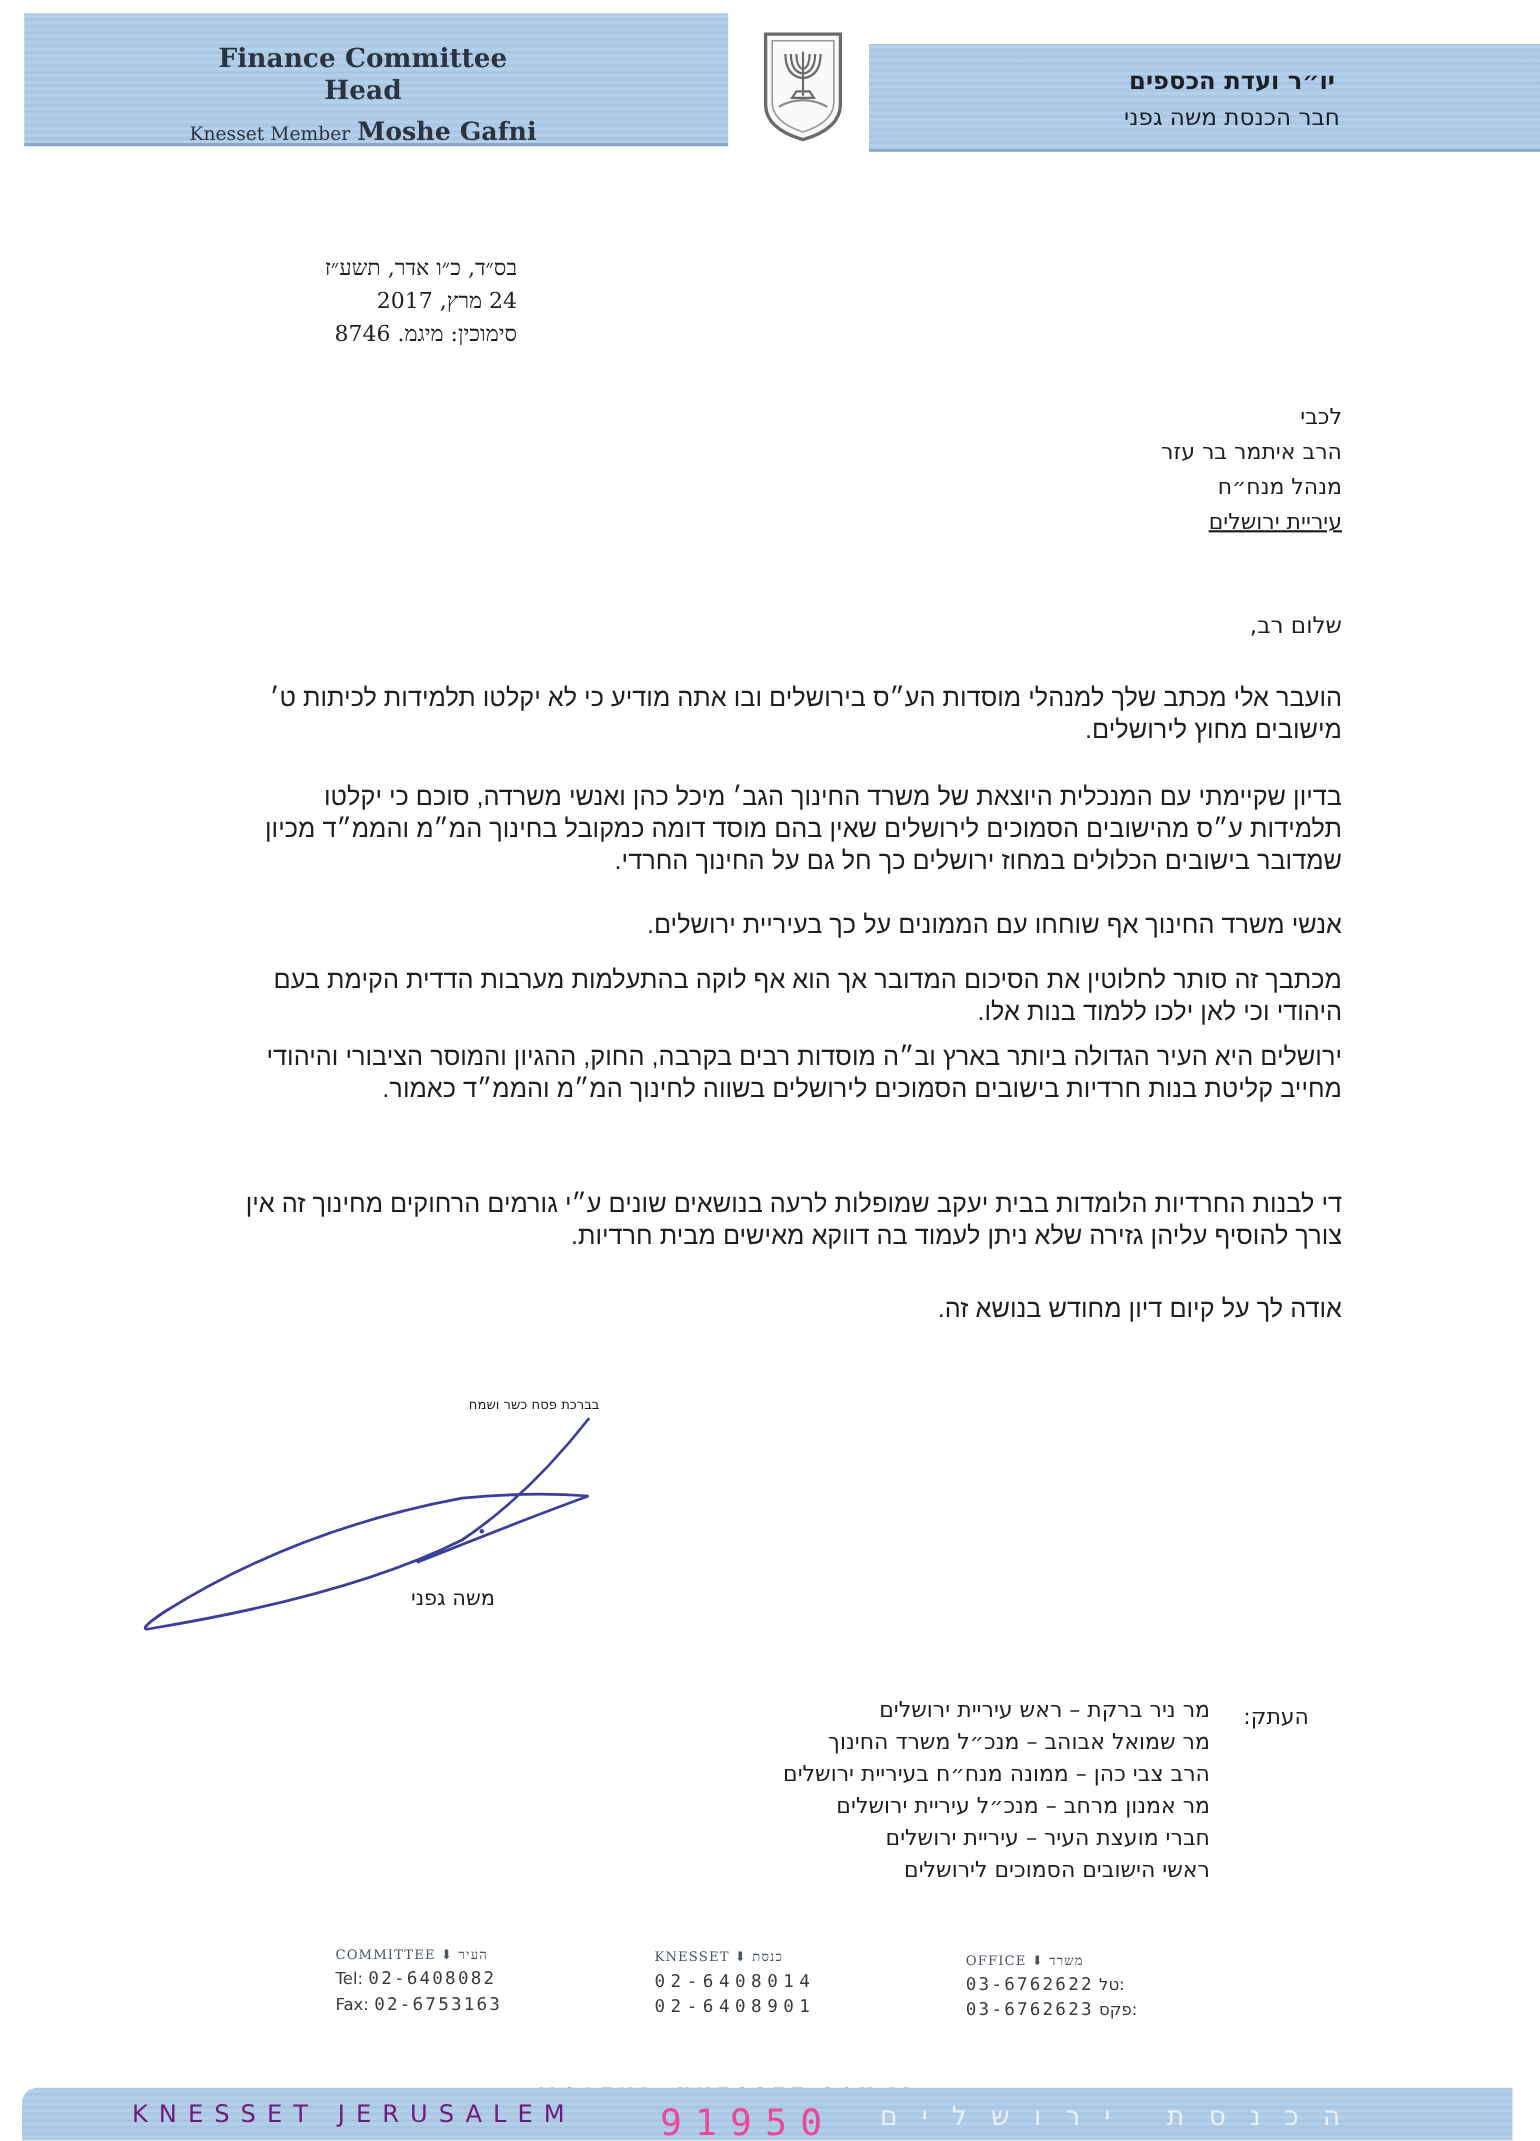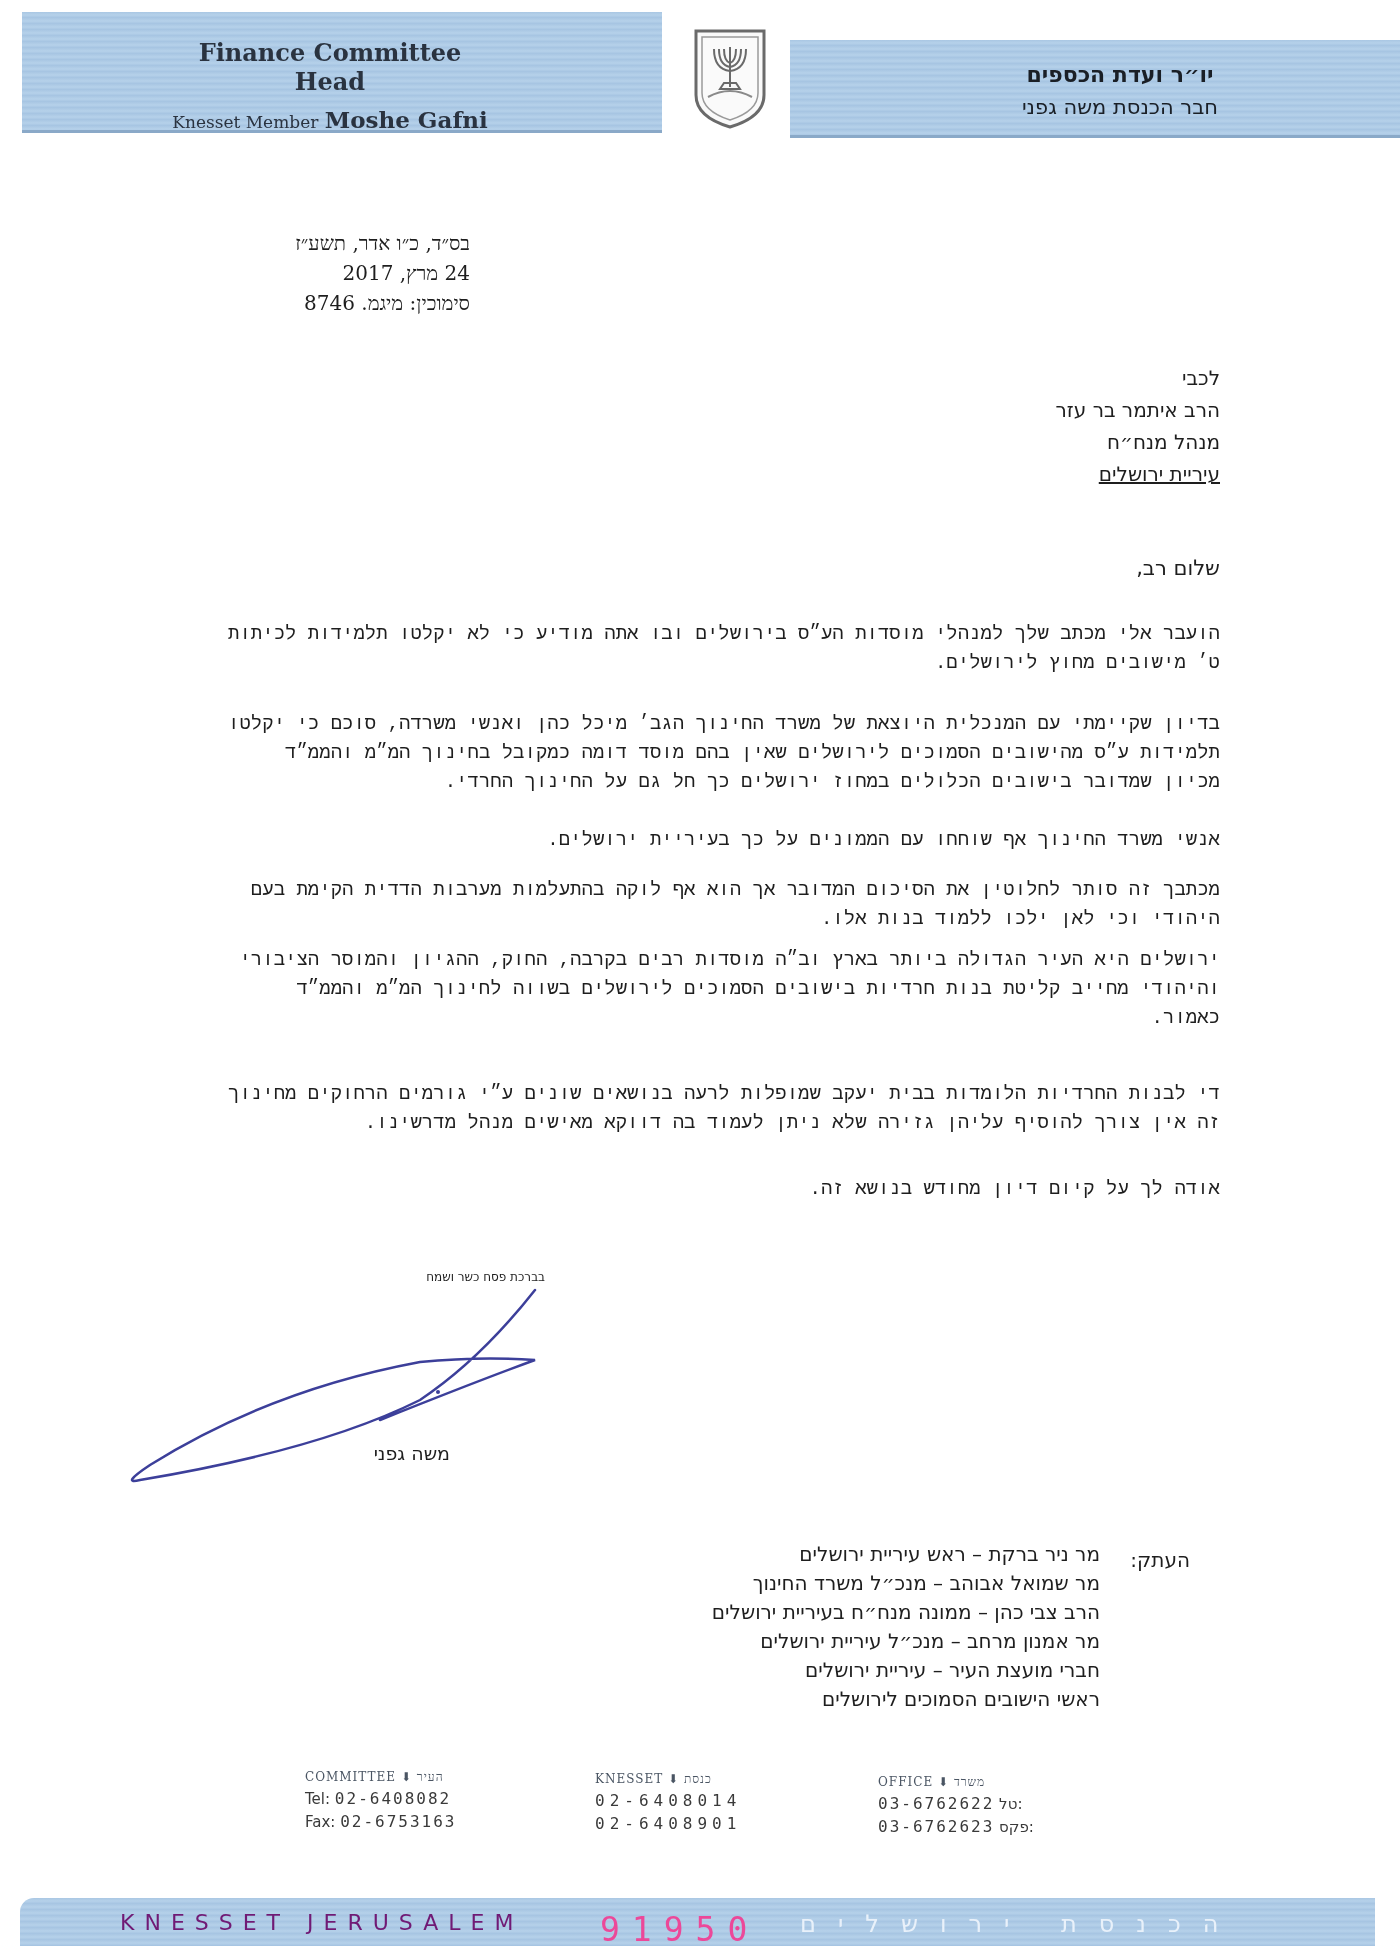--- a/index.html
+++ b/index.html
@@ -27,21 +27,21 @@
   .hdr-he .l2 { font-size: 21px; margin-top: 8px; }
 
   .emblem { position: absolute; left: 690px; top: 25px; width: 80px; height: 105px; }
 
   .rtl { direction: rtl; text-align: right; position: absolute; }
   .meta { left: 200px; top: 228px; width: 270px; font-size: 20px; line-height: 30px; font-family: "DejaVu Serif", serif; }
   .addr { right: 180px; top: 362px; width: 400px; font-size: 20px; line-height: 32px; }
   .addr .u { text-decoration: underline; }
   .greet { right: 180px; top: 556px; font-size: 21px; }
 
-  .body { right: 180px; width: 1000px; font-size: 19px; line-height: 29px; font-family: Liberation Mono, monospace; }
+  .body { right: 180px; width: 1000px; font-size: 23px; line-height: 29px; font-family: Liberation Sans, sans-serif; }
   .p1 { top: 620px; } .p2 { top: 710px; } .p3 { top: 826px; } .p4 { top: 876px; }
   .p5 { top: 946px; } .p6 { top: 1080px; } .p7 { top: 1170px; }
 
   .closing { left: 265px; top: 1270px; font-size: 12px; width: 280px; }
   .signame { left: 290px; top: 1442px; font-size: 19px; width: 160px; }
   .signature { position: absolute; left: 120px; top: 1280px; width: 430px; height: 210px; }
 
   .cc-label { right: 210px; top: 1548px; font-size: 20px; }
   .cc-list { right: 300px; top: 1540px; font-size: 20px; line-height: 29px; width: 600px; }
 
@@ -101,21 +101,21 @@
   <div class="u">עיריית ירושלים</div>
 </div>
 
 <div class="rtl greet">שלום רב,</div>
 
 <div class="rtl body p1">הועבר אלי מכתב שלך למנהלי מוסדות הע״ס בירושלים ובו אתה מודיע כי לא יקלטו תלמידות לכיתות ט׳ מישובים מחוץ לירושלים.</div>
 <div class="rtl body p2">בדיון שקיימתי עם המנכלית היוצאת של משרד החינוך הגב׳ מיכל כהן ואנשי משרדה, סוכם כי יקלטו תלמידות ע״ס מהישובים הסמוכים לירושלים שאין בהם מוסד דומה כמקובל בחינוך המ״מ והממ״ד מכיון שמדובר בישובים הכלולים במחוז ירושלים כך חל גם על החינוך החרדי.</div>
 <div class="rtl body p3">אנשי משרד החינוך אף שוחחו עם הממונים על כך בעיריית ירושלים.</div>
 <div class="rtl body p4" style="top:876px">מכתבך זה סותר לחלוטין את הסיכום המדובר אך הוא אף לוקה בהתעלמות מערבות הדדית הקימת בעם היהודי וכי לאן ילכו ללמוד בנות אלו.</div>
 <div class="rtl body p5" style="top:946px">ירושלים היא העיר הגדולה ביותר בארץ וב״ה מוסדות רבים בקרבה, החוק, ההגיון והמוסר הציבורי והיהודי מחייב קליטת בנות חרדיות בישובים הסמוכים לירושלים בשווה לחינוך המ״מ והממ״ד כאמור.</div>
-<div class="rtl body p6" style="top:1080px">די לבנות החרדיות הלומדות בבית יעקב שמופלות לרעה בנושאים שונים ע״י גורמים הרחוקים מחינוך זה אין צורך להוסיף עליהן גזירה שלא ניתן לעמוד בה דווקא מאישים מנהל מדרשינו.</div>
+<div class="rtl body p6" style="top:1080px">די לבנות החרדיות הלומדות בבית יעקב שמופלות לרעה בנושאים שונים ע״י גורמים הרחוקים מחינוך זה אין צורך להוסיף עליהן גזירה שלא ניתן לעמוד בה דווקא מאישים מבית חרדיות.</div>
 <div class="rtl body p7" style="top:1175px">אודה לך על קיום דיון מחודש בנושא זה.</div>
 
 <div class="rtl closing">בברכת פסח כשר ושמח</div>
 <svg class="signature" viewBox="0 0 430 210">
   <path d="M415 10 Q360 80 300 120 Q200 170 20 200 Q0 205 30 185 Q150 110 300 82 Q360 76 415 80 Q360 100 260 140" fill="none" stroke="#3c3f9a" stroke-width="2.5" stroke-linecap="round"></path>
   <circle cx="318" cy="112" r="2" fill="#3c3f9a"></circle>
 </svg>
 <div class="rtl signame">משה גפני</div>
 
 <div class="rtl cc-label">העתק:</div>

